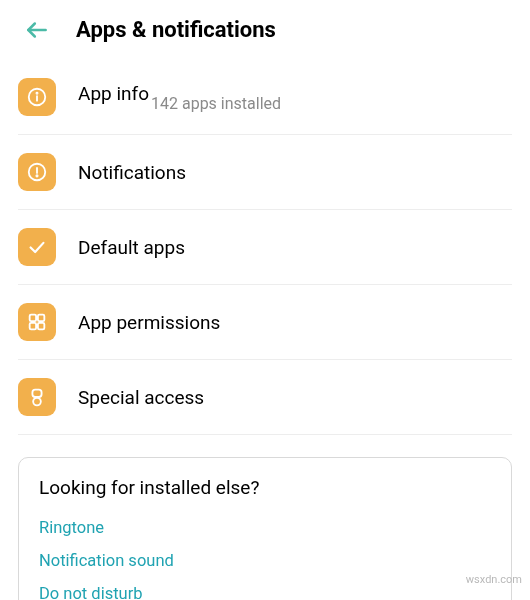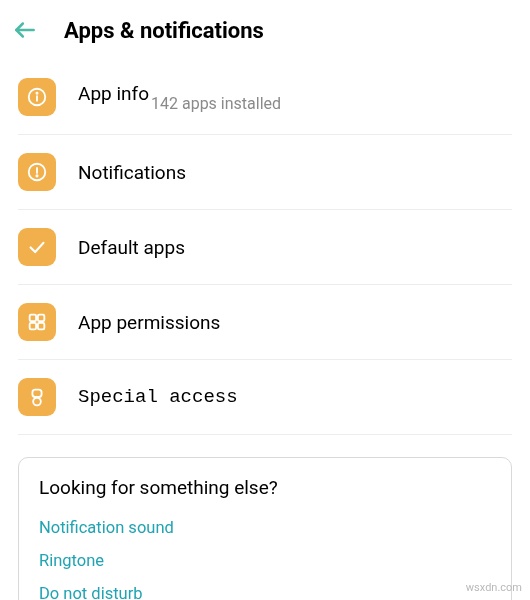--- a/index.html
+++ b/index.html
@@ -6,22 +6,22 @@
     body {
       font-family: -apple-system, BlinkMacSystemFont, "Segoe UI", Roboto, sans-serif;
       background: #ffffff;
       width: 530px;
       height: 600px;
       overflow: hidden;
       color: #000000;
     }
     .header {
       display: flex;
-      align-items: center;
-      padding: 17px 18px 17px 12px;
+      align-items: flex-start;
+      padding: 17px 18px 17px 24px;
       gap: 26px;
     }
     .back-arrow {
       color: #4bbaa7;
       display: flex;
       align-items: center;
       cursor: pointer;
     }
     .header-title {
       font-size: 22px;
@@ -34,21 +34,20 @@
     .list-item {
       display: flex;
       align-items: center;
       padding: 18px 0;
       gap: 22px;
       border-bottom: 1px solid #ededed;
       cursor: pointer;
     }
     .list-item:last-of-type {
       border-bottom: 1px solid #ededed;
-      font-family: Liberation Mono, monospace;
     }
     .icon-box {
       width: 38px;
       height: 38px;
       background: #f2b04c;
       border-radius: 9px;
       display: flex;
       align-items: center;
       justify-content: center;
       flex-shrink: 0;
@@ -81,21 +80,21 @@
     }
     .suggestion-link {
       display: block;
       font-size: 16.5px;
       color: #20a3b2;
       padding: 7px 0;
       cursor: pointer;
     }
     .watermark {
       position: absolute;
-      bottom: 6px;
+      bottom: 14px;
       right: 8px;
       font-size: 11px;
       color: #b9b9b9;
       text-align: right;
     }
   </style>
 </head>
 <body>
 
 <div class="header">
@@ -170,19 +169,19 @@
       </svg>
     </div>
     <div class="item-text">
       <span class="item-title">Special access</span>
     </div>
   </div>
 
 </div>
 
 <div class="suggestion-card">
-  <div class="suggestion-title">Looking for something else?</div>
+  <div class="suggestion-title">Looking for installed else?</div>
+  <span class="suggestion-link">Ringtone</span>
   <span class="suggestion-link">Notification sound</span>
-  <span class="suggestion-link">Ringtone</span>
   <span class="suggestion-link">Do not disturb</span>
 </div>
 
 <div class="watermark">wsxdn.com</div>
 
 </body></html>

